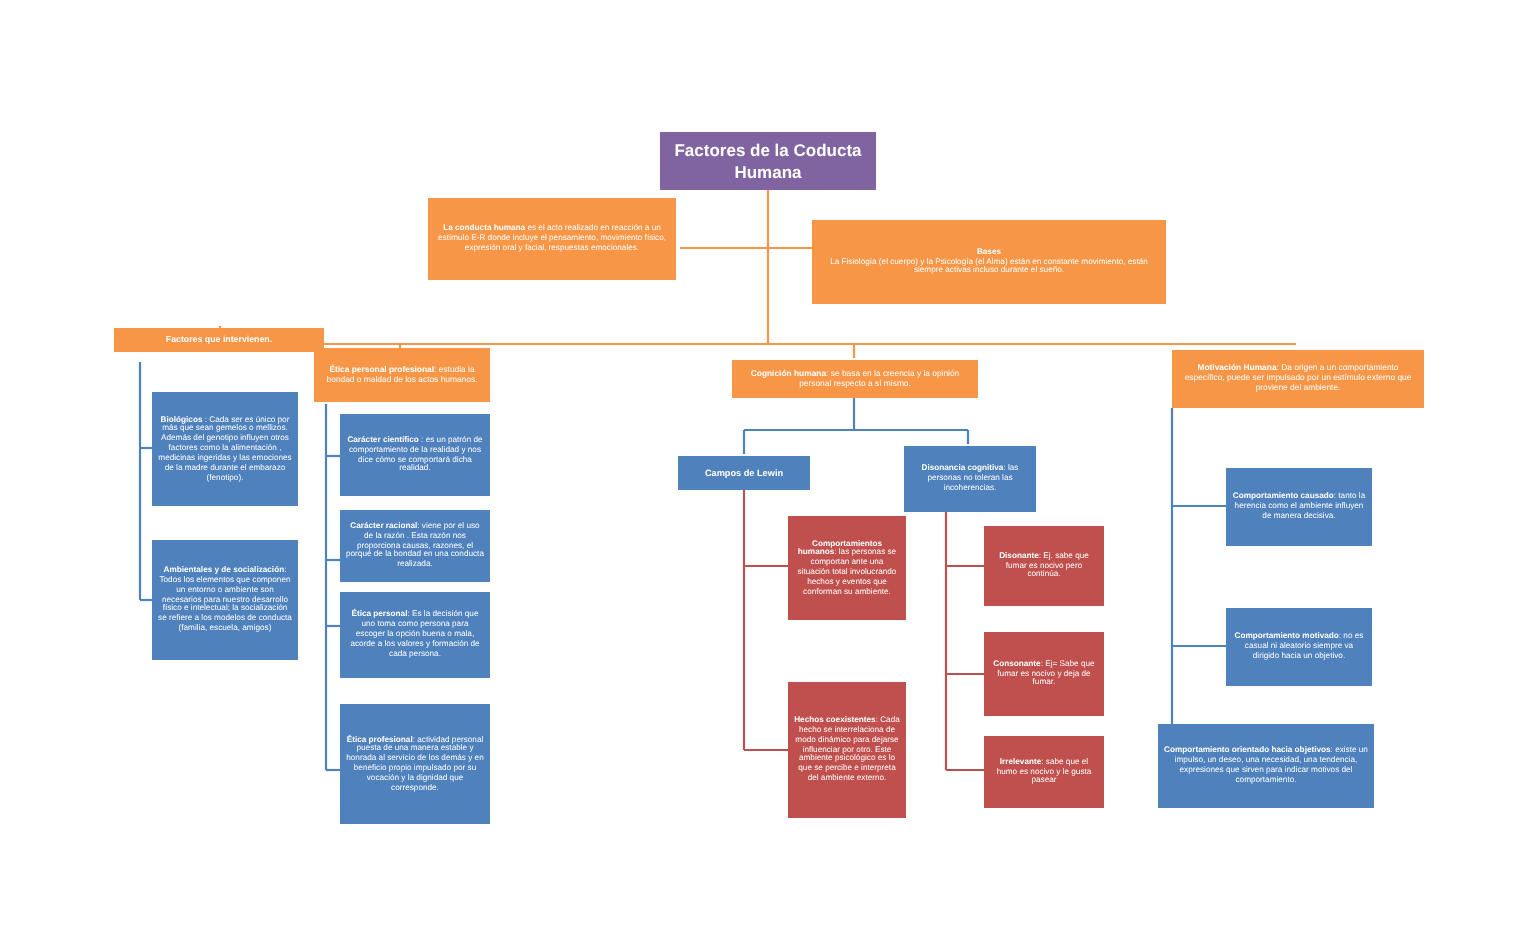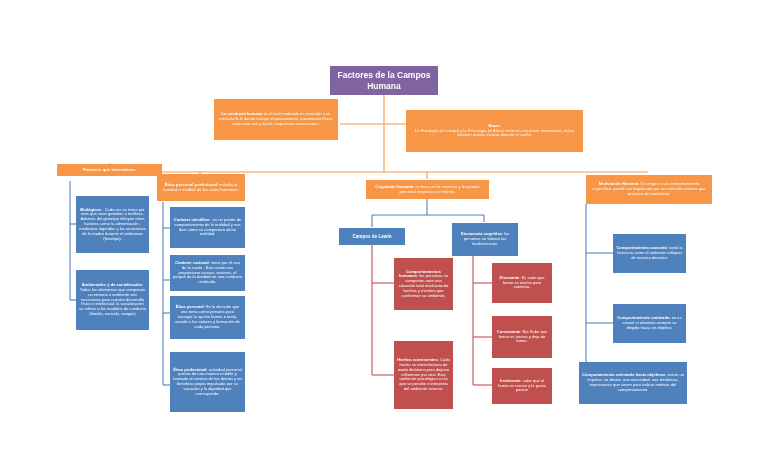--- a/index.html
+++ b/index.html
@@ -75,21 +75,21 @@
     <line x1="473" y1="337" x2="492" y2="337" stroke="#c0504d"></line>
     <line x1="473" y1="385" x2="492" y2="385" stroke="#c0504d"></line>
 
     <line x1="586" y1="204" x2="586" y2="383" stroke="#4f81bd"></line>
     <line x1="586" y1="253" x2="613" y2="253" stroke="#4f81bd"></line>
     <line x1="586" y1="323" x2="613" y2="323" stroke="#4f81bd"></line>
     <line x1="586" y1="383" x2="592" y2="383" stroke="#4f81bd"></line>
   </svg>
 
   <div class="node purple" style="left:330px;top:66px;width:108px;height:29px;font-size:8.5px;">
-    <span class="txt b">Factores de la Campos Humana</span>
+    <span class="txt b">Factores de la Coducta Humana</span>
   </div>
 
   <div class="node orange" style="left:214px;top:99px;width:124px;height:41px;font-size:4.1px;">
     <span class="txt">
       <b class="b">La conducta humana</b><span> es el acto realizado en reacción a un estímulo E-R donde incluye el pensamiento, movimiento físico, expresión oral y facial, respuestas emocionales.</span>
     </span>
   </div>
 
   <div class="node orange" style="left:406px;top:110px;width:177px;height:42px;font-size:4.1px;">
     <span class="txt">

